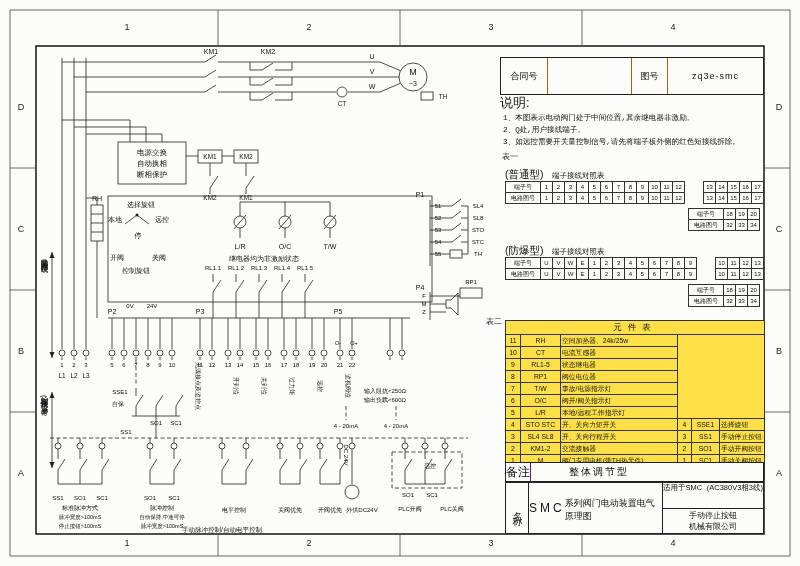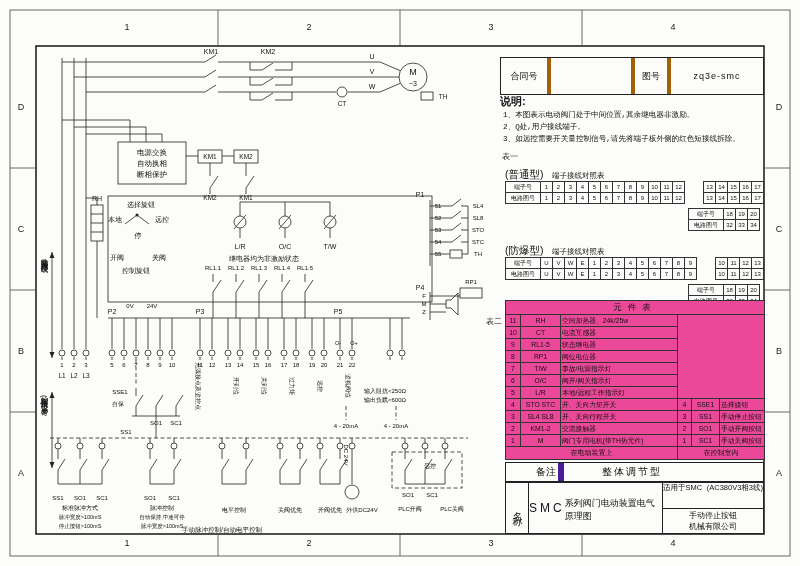--- a/index.html
+++ b/index.html
@@ -24,53 +24,53 @@
   #grid-right{left:771px;}
   .grid-col span{flex:1;display:flex;align-items:center;justify-content:center;}
 
   .vlabel{position:absolute;writing-mode:vertical-rl;font-size:7.5px;letter-spacing:1px;color:#111;}
   #vlabel1{left:39px;top:252px;height:112px;}
   #vlabel2{left:39px;top:390px;height:100px;}
 
   .title-block{position:absolute;left:500px;top:57px;width:264px;height:38px;display:flex;
                border:1px solid #222;box-sizing:border-box;background:#fcfcfa;}
   .tb-cell{display:flex;align-items:center;justify-content:center;font-size:9px;box-sizing:border-box;}
-  .tb-cell + .tb-cell{border-left:4px solid #a16207;}
+  .tb-cell + .tb-cell{border-left:1px solid #a16207;}
   .tb-c1{width:46px;} .tb-c2{width:84px;} .tb-c3{width:36px;} .tb-c4{flex:1;letter-spacing:1px;}
 
   .notes{position:absolute;left:500px;top:93px;width:262px;font-size:7.6px;line-height:1.55;}
-  .notes-header{font-size:11px;font-weight:bold;}
+  .notes-header{font-size:13px;}
   #notes-list div{padding-left:3px;white-space:nowrap;font-family:Liberation Mono, monospace;}
 
   .t1-label{position:absolute;left:502px;top:151px;font-size:8px;}
   .t2-label{position:absolute;left:486px;top:316px;font-size:8px;}
 
   .t1-section{position:absolute;left:505px;width:259px;height:72px;}
   .t1-head{height:15px;white-space:nowrap;}
   .t1-type{font-size:10.5px;}
   .t1-sub{font-size:7.5px;margin-left:4px;}
   .t1-section table{border-collapse:collapse;position:absolute;background:#fcfcfa;}
   .t1-main{top:17px;left:0;}
   .t1-right{top:17px;right:0;}
   .t1-extra{top:44px;right:4px;}
   .t1-section td{border:1px solid #333;font-size:6px;text-align:center;height:10px;
                  min-width:11px;padding:0;line-height:1;}
   .t1-section td.lbl{min-width:34px;}
 
-  .comp-table{position:absolute;left:505px;top:300px;width:259px;border-collapse:collapse;
-              table-layout:fixed;background:#ec4899;}
+  .comp-table{position:absolute;left:505px;top:320px;width:259px;border-collapse:collapse;
+              table-layout:fixed;background:#fde047;}
   .comp-table td{border:1px solid #333;font-size:6.8px;height:11px;text-align:center;
                  padding:0 1px;line-height:1.05;overflow:hidden;white-space:nowrap;}
   .comp-table td.comp-title{font-size:8.5px;height:13px;letter-spacing:6px;}
   .comp-table td.lft{text-align:left;}
   .comp-table td.ftr{font-size:7px;height:12px;}
 
   .remarks-row{position:absolute;left:505px;top:462px;width:259px;height:20px;display:flex;
                border:1px solid #222;box-sizing:border-box;background:#fcfcfa;}
-  .rem-label{width:24px;border-right:6px solid #4c1d95;display:flex;align-items:center;justify-content:center;font-size:10px;margin-left:28px;}
+  .rem-label{width:24px;border-right:1px solid #4c1d95;display:flex;align-items:center;justify-content:center;font-size:12px;}
   .rem-value{flex:1;display:flex;align-items:center;padding-left:38px;font-size:10px;letter-spacing:2px;}
 
   .name-block{position:absolute;left:505px;top:482px;width:259px;height:52px;display:flex;
               border:1px solid #222;box-sizing:border-box;background:#fcfcfa;}
   .nb-label{width:22px;border-right:1px solid #222;writing-mode:vertical-rl;display:flex;
             align-items:center;justify-content:center;font-size:10px;letter-spacing:5px;}
   .nb-main{flex:1;display:flex;flex-direction:row;align-items:center;justify-content:center;}
   .nb-series{font-size:12px;letter-spacing:3px;}
   .nb-title{font-size:9px;margin-top:3px;}
   .nb-right{width:100px;border-left:1px solid #222;display:flex;flex-direction:column;text-align:center;}

